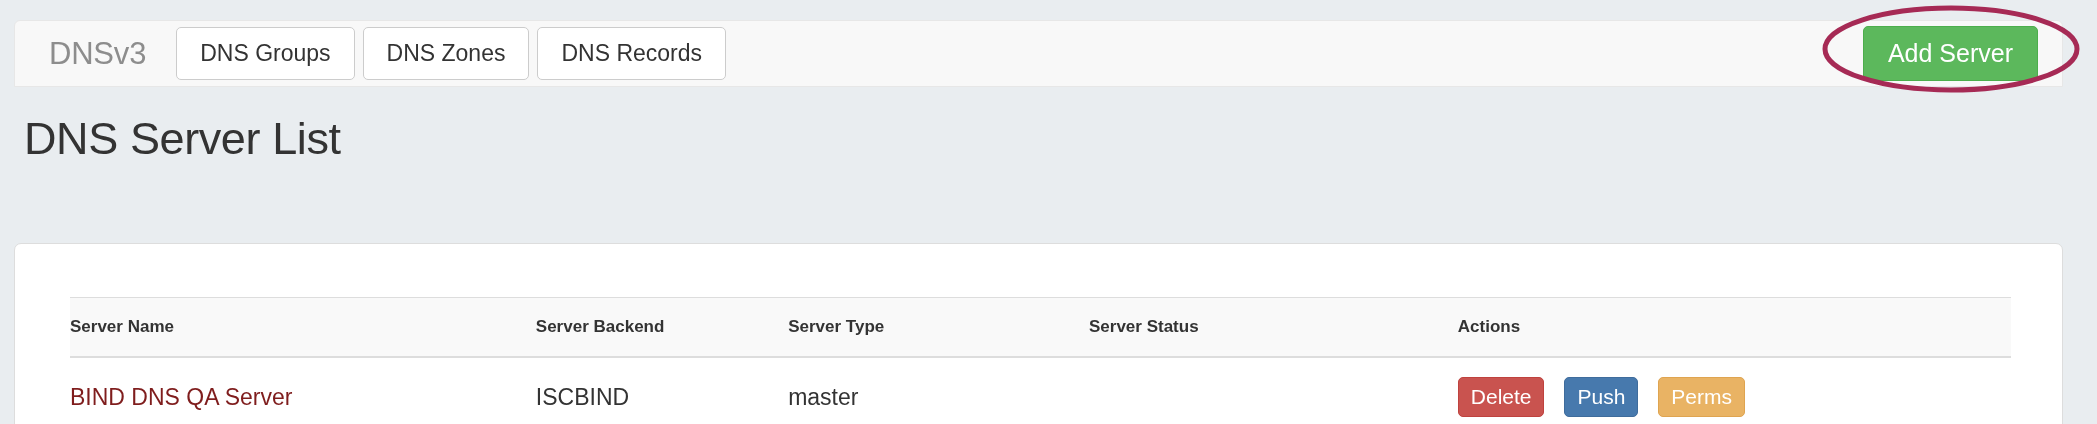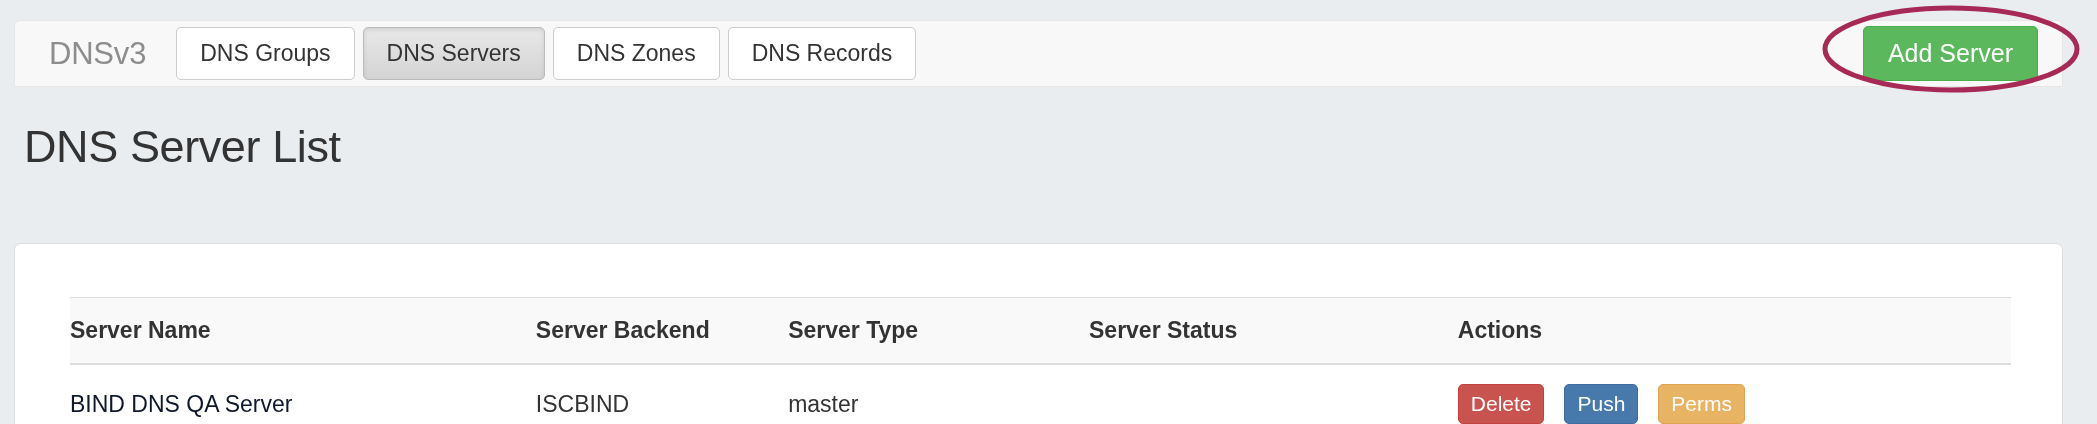--- a/index.html
+++ b/index.html
@@ -87,21 +87,21 @@
     width: 262px;
     height: 90px;
     pointer-events: none;
     z-index: 30;
   }
 
   
   .page-title {
     position: absolute;
     left: 24px;
-    top: 122px;
+    top: 114px;
     font-size: 45px;
     color: #333333;
     font-weight: normal;
     letter-spacing: -0.4px;
     margin: 0;
     line-height: 1.1;
   }
 
   
   .panel {
@@ -126,21 +126,21 @@
   table.data-table {
     width: 100%;
     border-collapse: collapse;
     table-layout: fixed;
   }
   table.data-table thead tr {
     background: #f9f9f9;
   }
   table.data-table th {
     text-align: left;
-    font-size: 23px;
+    font-size: 17px;
     font-weight: bold;
     color: #333333;
     padding: 19px 0 19px 0;
     border-top: 1px solid #dddddd;
     border-bottom: 2px solid #dddddd;
     white-space: nowrap;
   }
   table.data-table td {
     text-align: left;
     font-size: 23px;
@@ -152,21 +152,21 @@
   }
   .col-name   { width: 24.0%; }
   .col-backend{ width: 13.0%; }
   .col-type   { width: 15.5%; }
   .col-status { width: 19.0%; }
   .col-actions{ width: 28.5%; }
 
   .cell-pad { padding-left: 11px; }
 
   a.row-link {
-    color: #0f172a;
+    color: #7f1d1d;
     text-decoration: none;
     cursor: pointer;
   }
 
   .action-group {
     display: flex;
     gap: 20px;
     align-items: center;
   }
   .btn-sm {
@@ -185,21 +185,20 @@
   .btn-warning { background: #e9b364; border-color: #dfa450; }
 </style>
 </head>
 <body>
 
 <div class="navbar">
   <div class="brand">DNSv3</div>
 
   <div class="nav-tabs">
     <button class="nav-btn">DNS Groups</button>
-    <button class="nav-btn active">DNS Servers</button>
     <button class="nav-btn">DNS Zones</button>
     <button class="nav-btn">DNS Records</button>
   </div>
 
   <div class="navbar-right">
     <button class="btn-success">Add Server</button>
   </div>
 </div>
 
 <svg class="annotation-ellipse" viewBox="0 0 262 90" xmlns="http://www.w3.org/2000/svg">

